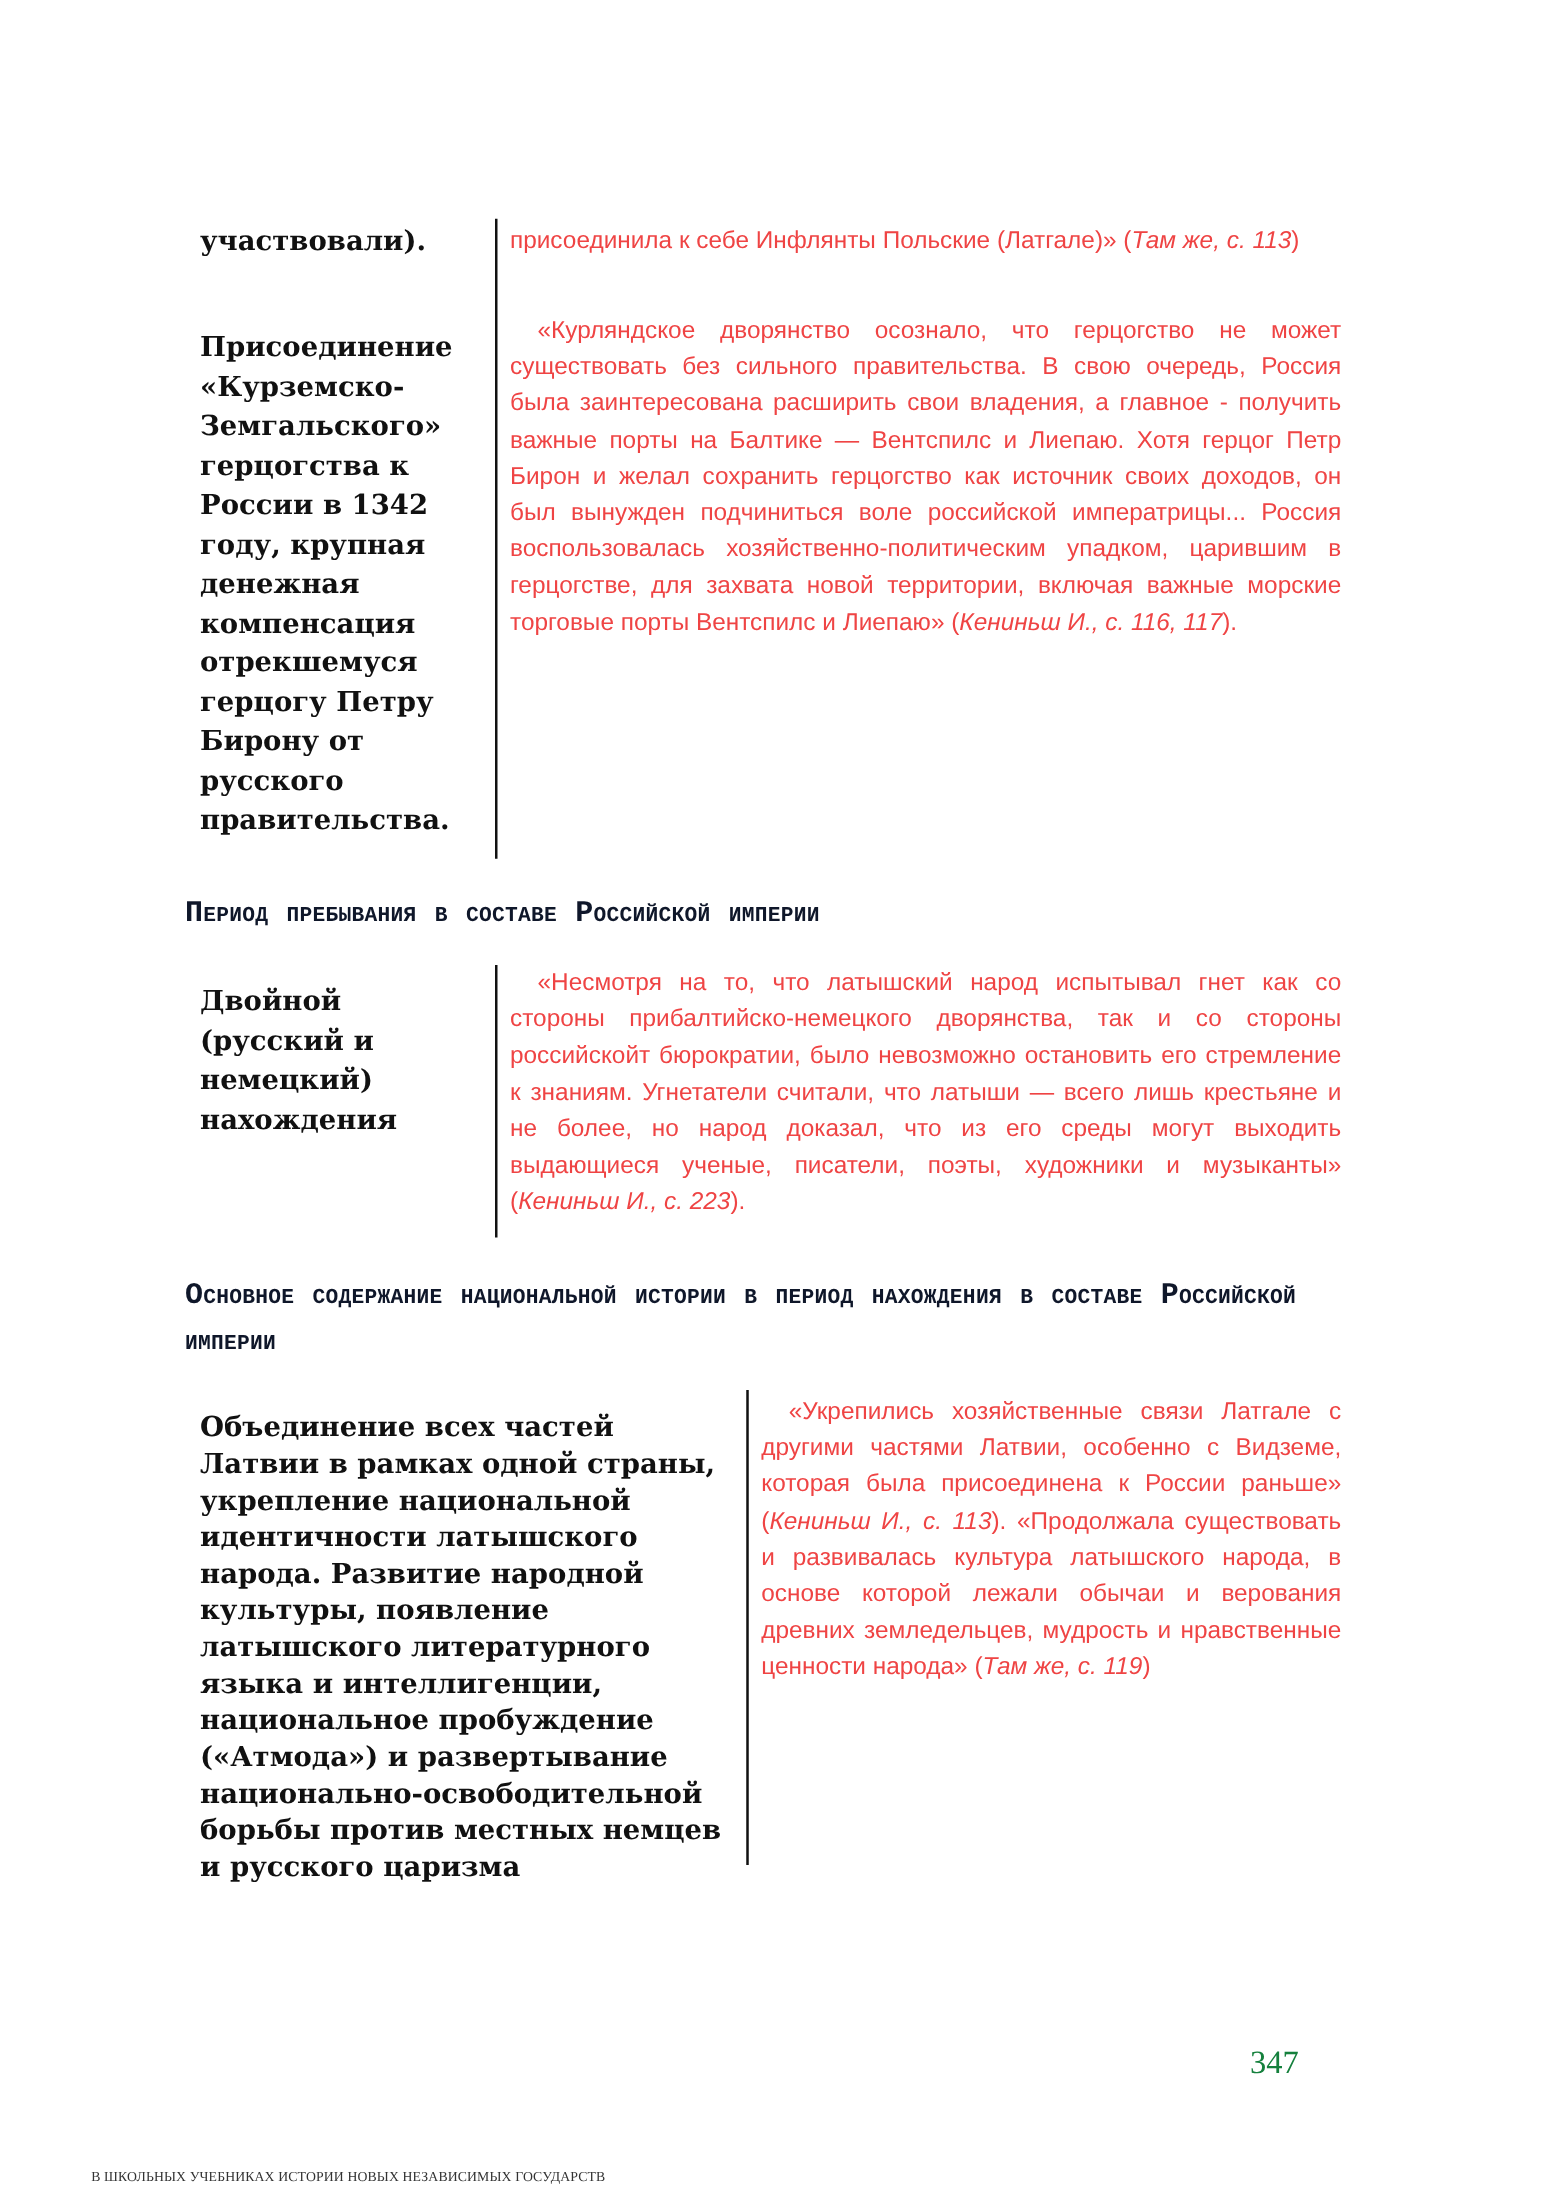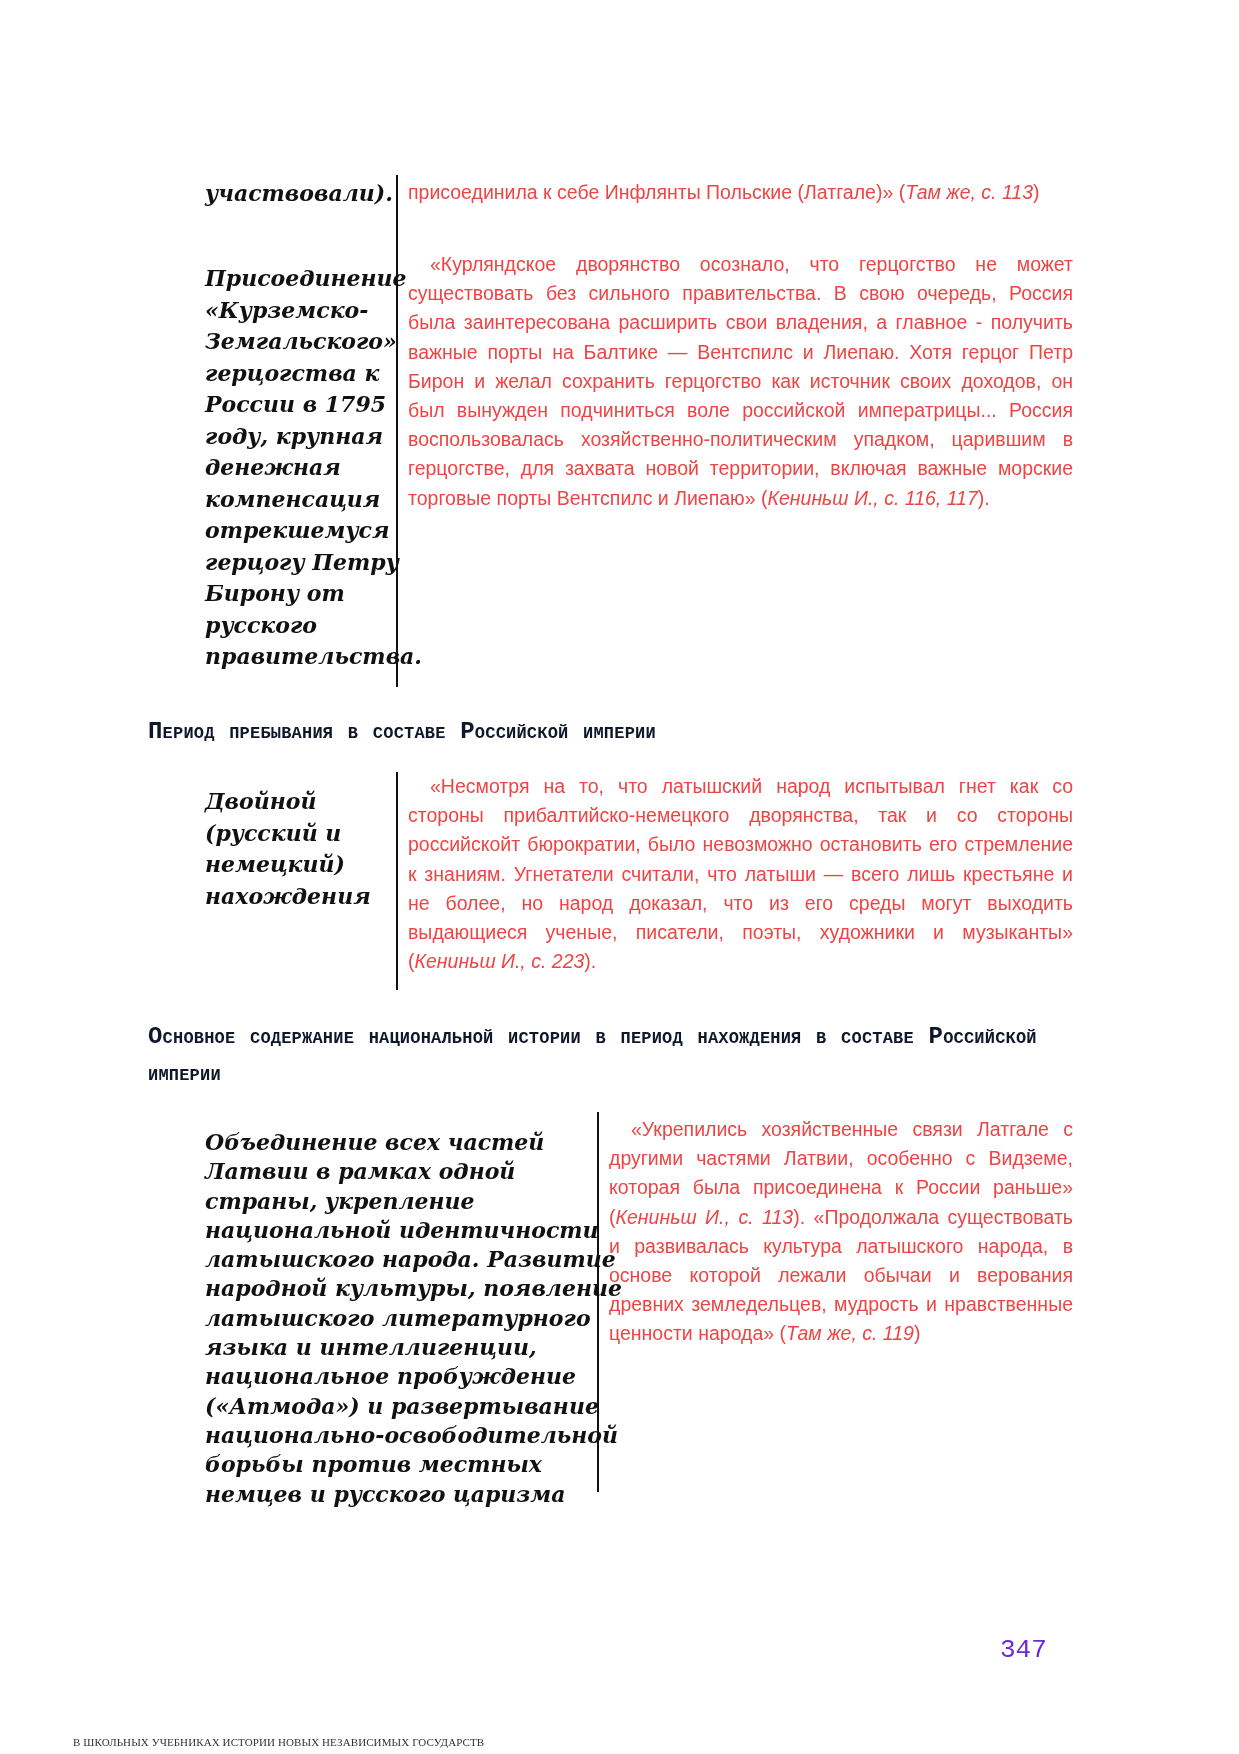--- a/index.html
+++ b/index.html
@@ -1,32 +1,32 @@
 <!DOCTYPE html>
 <html><head>
 <meta charset="utf-8">
 <style>
   html, body { margin:0; padding:0; background:#ffffff; }
   body { width:1239px; height:1754px; position:relative; overflow:hidden; color:#1a1a1a; }
   .abs { position:absolute; }
-  .label { font-family:"DejaVu Serif", serif; font-style:italic; font-weight:bold; font-size:22px; line-height:31.5px; color:#111;margin-left:45px; }
+  .label { font-family:"DejaVu Serif", serif; font-weight:bold; font-size:22px; line-height:31.5px; color:#111; }
   .quote { font-family:"Liberation Sans", sans-serif; font-size:19.5px; line-height:29.2px; color:#ef4444; text-align:justify; }
   .quote i { font-style:italic; }
   .indent { text-indent:22px; }
   .vline { position:absolute; width:2px; background:#111; }
   .heading { font-family:Liberation Mono, monospace; font-weight:bold; font-size:24px; letter-spacing:0.2px; color:#0f172a; line-height:37px; font-variant:small-caps; }
   .footer { font-family:"Liberation Serif", serif; font-size:11px; color:#333; letter-spacing:0.1px; }
-  .pagenum { font-family:Liberation Mono, monospace; font-size:26px; color:#6d28d9; }
+  .pagenum { font-family:Liberation Serif, serif; font-size:26px; color:#15803d; }
   p { margin:0; }
 </style>
 </head>
 <body>
 
 <div class="abs label" style="left:160px; top:178px; width:230px;">участвовали).</div>
-<div class="abs label" style="left:160px; top:263px; width:230px;">Присоединение «Курземско-Земгальского» герцогства к России в 1795 году, крупная денежная компенсация отрекшемуся герцогу Петру Бирону от русского правительства.</div>
+<div class="abs label" style="left:160px; top:263px; width:230px;">Присоединение «Курземско-Земгальского» герцогства к России в 1342 году, крупная денежная компенсация отрекшемуся герцогу Петру Бирону от русского правительства.</div>
 <div class="vline" style="left:396px; top:175px; height:512px;"></div>
 <div class="abs quote" style="left:408px; top:178px; width:665px;">
   <p><span>присоединила к себе Инфлянты Польские (Латгале)» (</span><i>Там же, с. 113</i><span>)</span></p>
 </div>
 <div class="abs quote indent" style="left:408px; top:250px; width:665px;">
   <p><span>«Курляндское дворянство осознало, что герцогство не может существовать без сильного правительства. В свою очередь, Россия была заинтересована расширить свои владения, а главное - получить важные порты на Балтике — Вентспилс и Лиепаю. Хотя герцог Петр Бирон и желал сохранить герцогство как источник своих доходов, он был вынужден подчиниться воле российской императрицы... Россия воспользовалась хозяйственно-политическим упадком, царившим в герцогстве, для захвата новой территории, включая важные морские торговые порты Вентспилс и Лиепаю» (</span><i>Кениньш И., с. 116, 117</i><span>).</span></p>
 </div>
 
 <div class="abs heading" style="left:148px; top:713px; width:900px;">Период пребывания в составе Российской империи</div>
 

